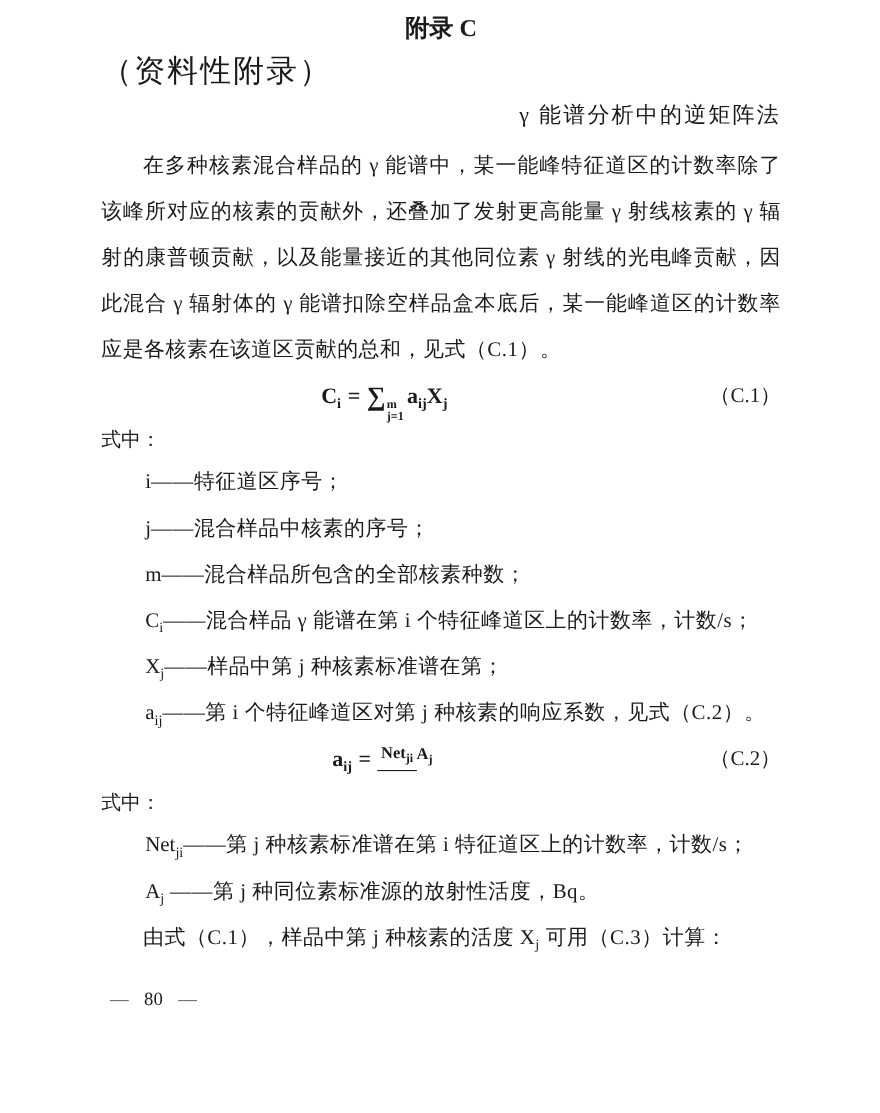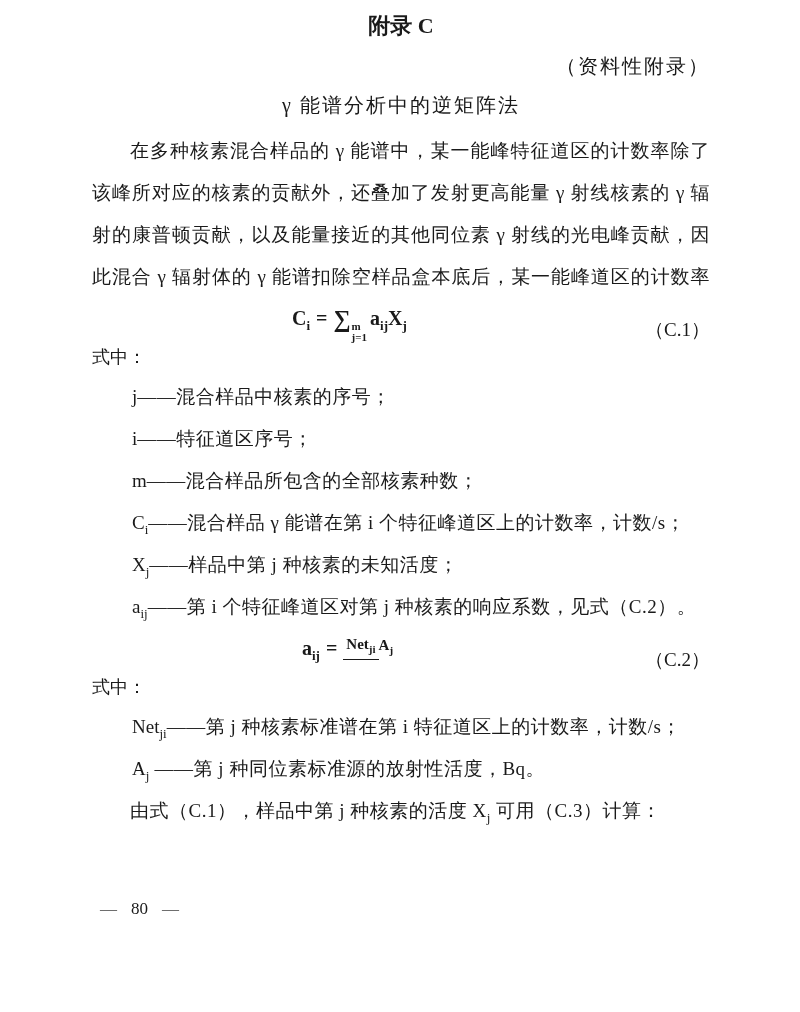--- a/index.html
+++ b/index.html
@@ -20,27 +20,27 @@
     padding: 6px 90px 0 92px; 
   }
   .doc-title {
     text-align: center;
     font-size: 22px;
     font-weight: bold;
     line-height: 40px;
     margin: 0;
   }
   .doc-subtitle {
-    text-align: right;
-    font-size: 20px;
+    text-align: left;
+    font-size: 28px;
     line-height: 40px;
     letter-spacing: 2px;
   }
   .section-heading {
-    text-align: center;
+    text-align: right;
     font-size: 20px;
     line-height: 38px;
     letter-spacing: 2px;
     font-family: Liberation Serif, serif;
   }
   .para { margin-top: 6px; font-size: 19px; }
   .pline {
     line-height: 42px;
     height: 42px;
     text-align: justify;
@@ -61,21 +61,21 @@
     font-size: 20px;
   }
   .formula {
     font-weight: bold;
     display: inline-block;
   }
   .eq1-formula { padding-left: 200px; }
   .eq2-formula { padding-left: 210px; }
   .eq-label {
     position: absolute;
-    right: 0; top: 12px;
+    right: 0; top: 0;
     font-weight: normal;
     font-size: 19px;
     line-height: 40px;
   }
   sub.fsub { font-size: 13px; font-weight: bold; }
   sub.ssub { font-size: 13px; }
   .op { margin: 0 6px; }
   .sigma { font-size: 24px; vertical-align: -2px; }
   .limits {
     display: inline-flex;
@@ -141,37 +141,38 @@
 
     <h1 class="doc-title">附录 C</h1>
     <div class="doc-subtitle">（资料性附录）</div>
     <div class="section-heading">γ 能谱分析中的逆矩阵法</div>
 
     <div class="para">
       <div class="pline first">在多种核素混合样品的 γ 能谱中，某一能峰特征道区的计数率除了</div>
       <div class="pline">该峰所对应的核素的贡献外，还叠加了发射更高能量 γ 射线核素的 γ 辐</div>
       <div class="pline">射的康普顿贡献，以及能量接近的其他同位素 γ 射线的光电峰贡献，因</div>
       <div class="pline">此混合 γ 辐射体的 γ 能谱扣除空样品盒本底后，某一能峰道区的计数率</div>
+      <div class="pline plain">应是各核素在该道区贡献的总和，见式（C.1）。</div>
     </div>
 
     <div class="formula-row">
       <span class="formula eq1-formula"><span>C</span><sub class="fsub">i</sub><span class="op">=</span><span class="sigma">∑</span><span class="limits">
             <span>m</span>
             <span>j=1</span>
           </span><span>a</span><sub class="fsub">ij</sub><span>X</span><sub class="fsub">j</sub></span>
       <span class="eq-label">（C.1）</span>
     </div>
 
     <div class="where-label">式中：</div>
 
+    <div class="def"><span class="sym"><span>i</span><sub class="ssub"></sub></span><span>——特征道区序号；</span></div>
     <div class="def"><span class="sym"><span>j</span><sub class="ssub"></sub></span><span>——混合样品中核素的序号；</span></div>
-    <div class="def"><span class="sym"><span>i</span><sub class="ssub"></sub></span><span>——特征道区序号；</span></div>
     <div class="def"><span class="sym"><span>m</span><sub class="ssub"></sub></span><span>——混合样品所包含的全部核素种数；</span></div>
     <div class="def"><span class="sym"><span>C</span><sub class="ssub">i</sub></span><span>——混合样品 γ 能谱在第 i 个特征峰道区上的计数率，计数/s；</span></div>
-    <div class="def"><span class="sym"><span>X</span><sub class="ssub">j</sub></span><span>——样品中第 j 种核素的未知活度；</span></div>
+    <div class="def"><span class="sym"><span>X</span><sub class="ssub">j</sub></span><span>——样品中第 j 种核素标准谱在第；</span></div>
     <div class="def"><span class="sym"><span>a</span><sub class="ssub">ij</sub></span><span>——第 i 个特征峰道区对第 j 种核素的响应系数，见式（C.2）。</span></div>
 
     <div class="formula-row">
       <span class="formula eq2-formula"><span>a</span><sub class="fsub">ij</sub><span class="op">=</span><span class="frac">
             <span class="num"><span>Net</span><sub>ji</sub></span>
             <span class="den"><span>A</span><sub>j</sub></span>
           </span></span>
       <span class="eq-label">（C.2）</span>
     </div>
 

